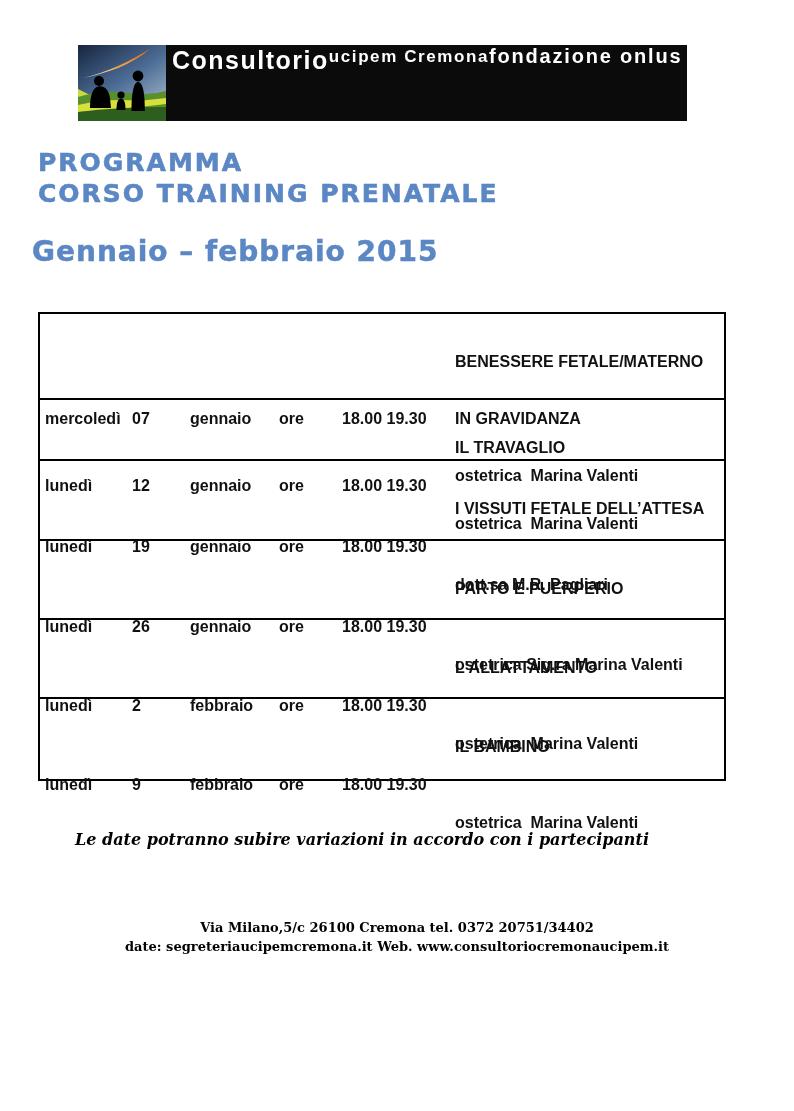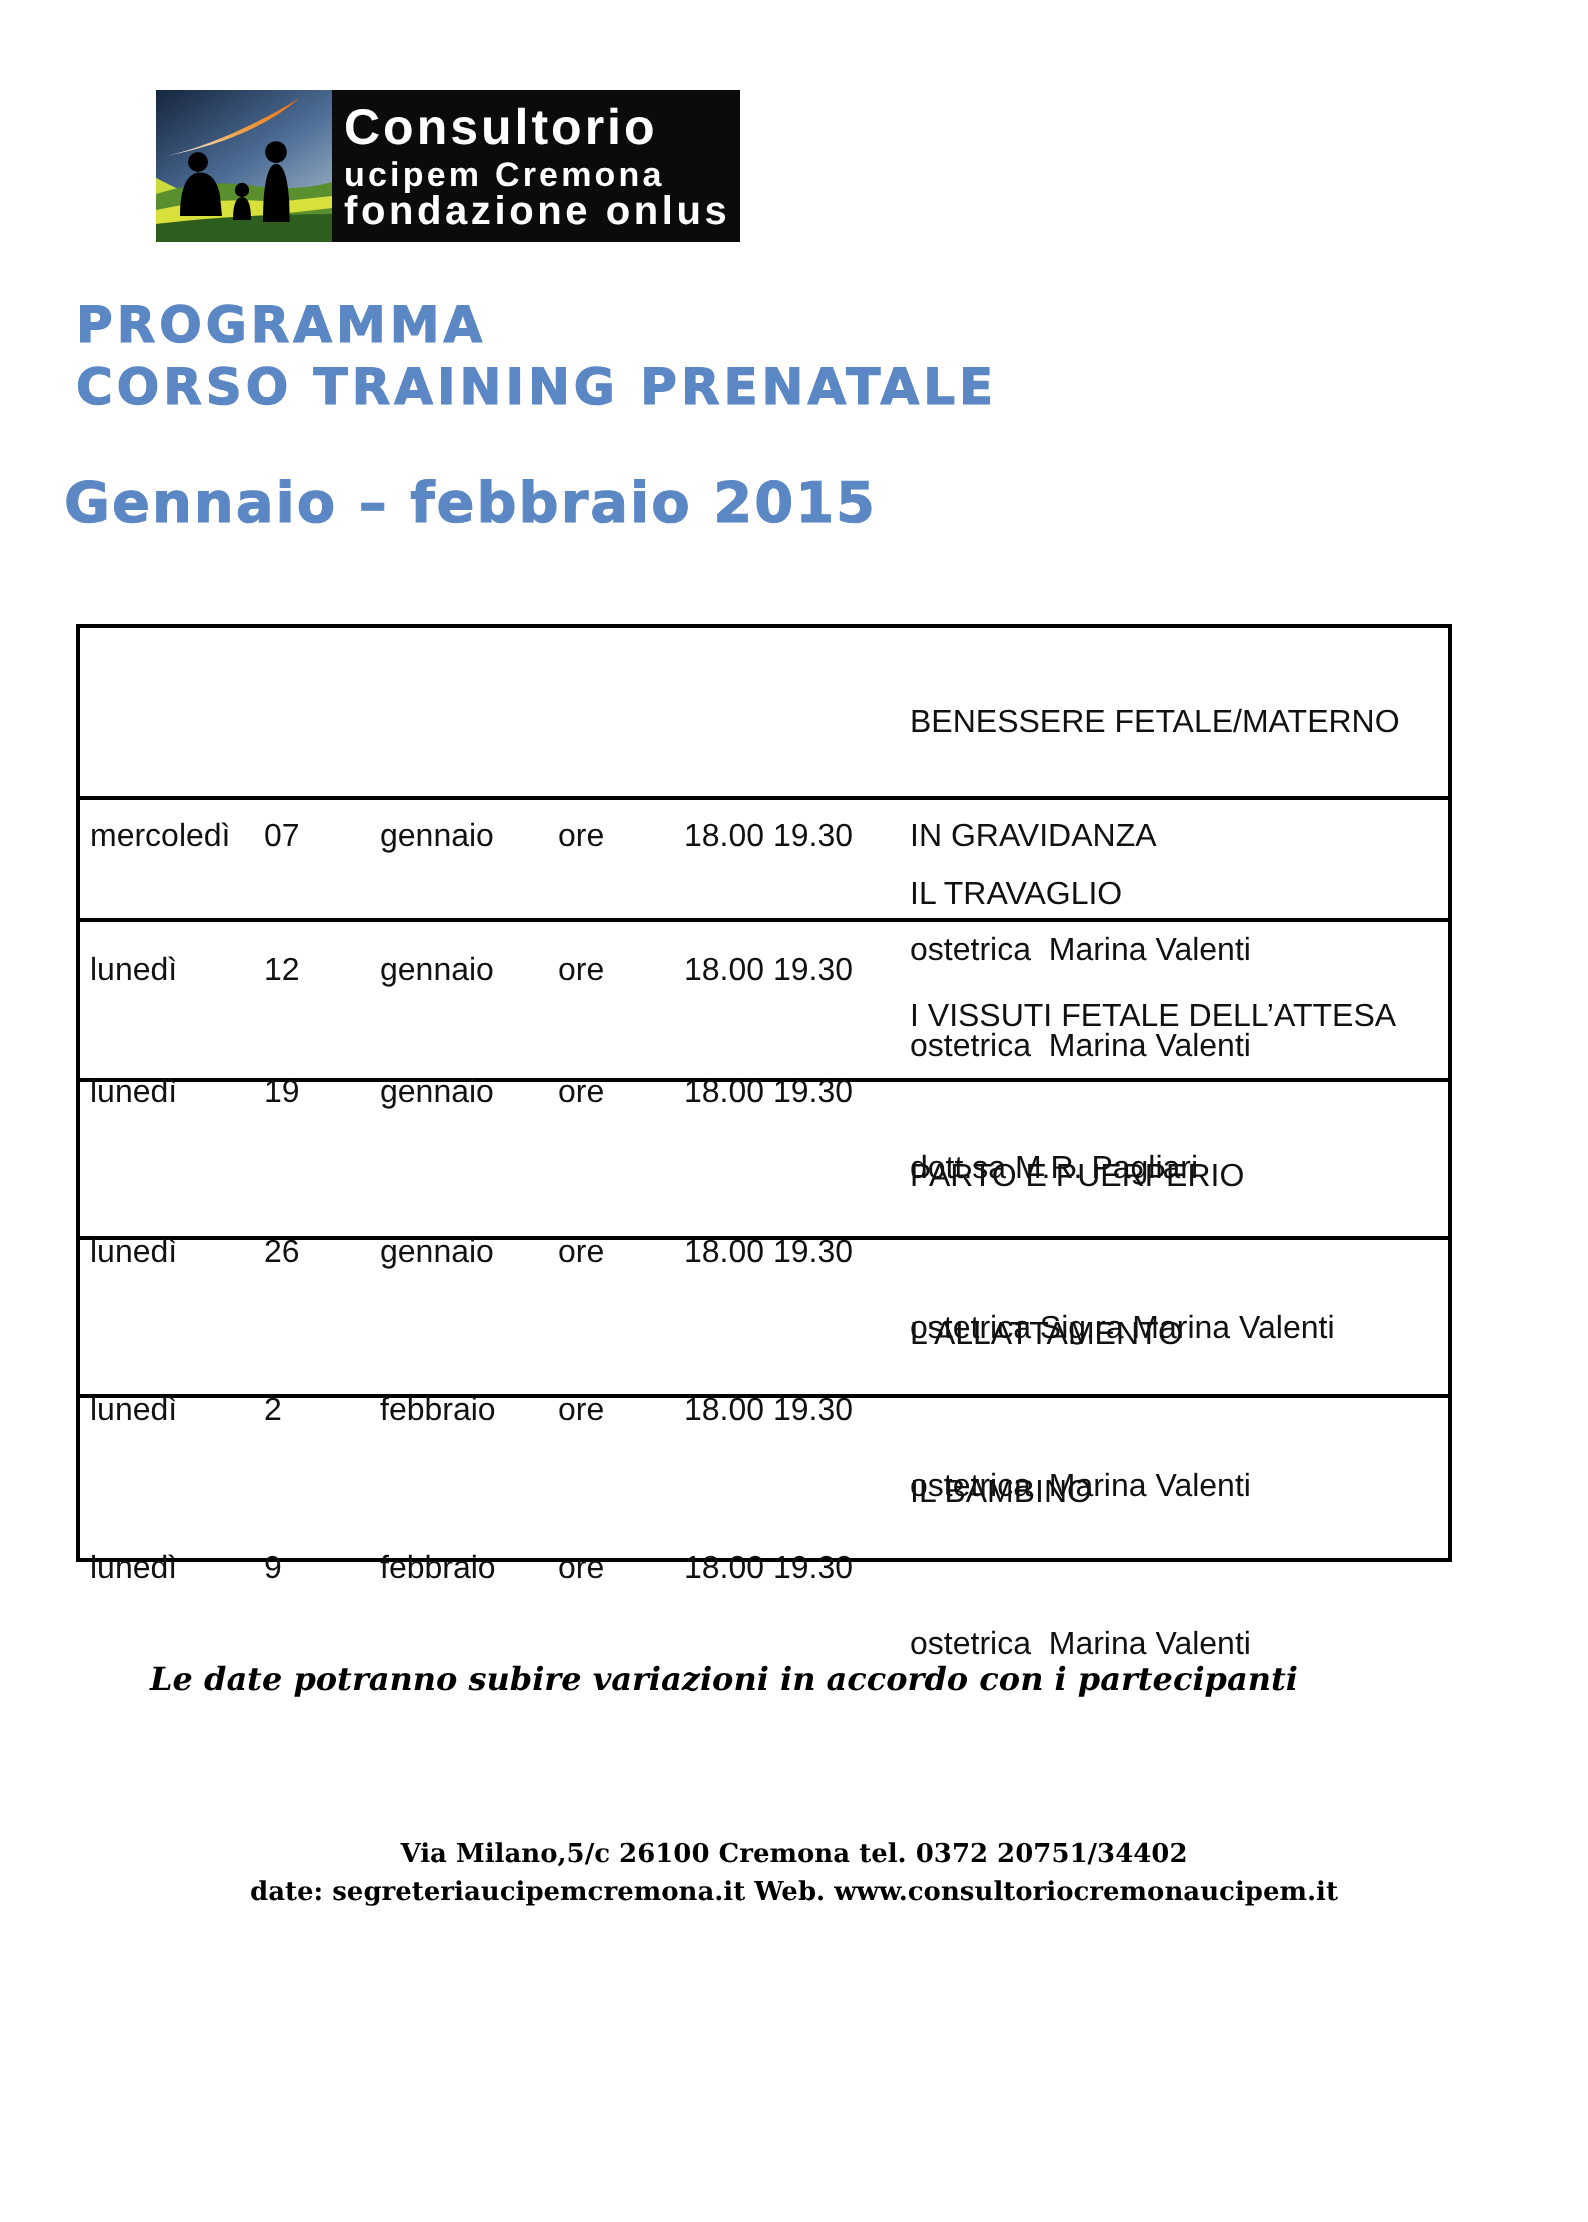--- a/index.html
+++ b/index.html
@@ -5,21 +5,21 @@
   html,body{margin:0;padding:0;background:#ffffff;}
   .page{
     position:relative;width:794px;height:1111px;background:#ffffff;
     font-family:"Liberation Sans",sans-serif;overflow:hidden;
   }
 
   
   .logo{position:absolute;left:78px;top:45px;width:276px;height:76px;display:flex;}
   .logo-img{width:88px;height:76px;display:block;flex:0 0 88px;}
   .logo-textbox{
-    flex:1;background:#0b0b0b;color:#ffffff;display:flex;flex-direction:column;
+    flex:1;background:#0b0b0b;color:#ffffff;display:flex;flex-direction:row;
     justify-content:center;padding:2px 5px 3px 6px;box-sizing:border-box;
   }
   .logo-l1{font-size:25px;font-weight:bold;letter-spacing:1.5px;line-height:27px;white-space:nowrap;}
   .logo-l2{font-size:17px;font-weight:bold;letter-spacing:1.6px;line-height:19px;white-space:nowrap;}
   .logo-l3{font-size:20px;font-weight:bold;letter-spacing:1.8px;line-height:18px;white-space:nowrap;text-align:center;}
 
   
   .headings{position:absolute;left:38px;top:147px;font-family:"DejaVu Sans",sans-serif;}
   .title-line{
     font-size:25px;font-weight:700;letter-spacing:2px;line-height:31px;
@@ -43,21 +43,21 @@
     font-size:16px;
     box-sizing:border-box;
   }
   .row + .row{border-top:2px solid #000;}
   .row:nth-of-type(1){height:84px;}
   .row:nth-of-type(2){height:61px;}
   .row:nth-of-type(3){height:80px;}
   .row:nth-of-type(4){height:79px;}
   .row:nth-of-type(5){height:79px;}
   .row:nth-of-type(6){height:82px;}
-  .cell{white-space:pre-wrap;}
+  .cell{white-space:pre-wrap;font-weight:bold;}
   .topic-cell{line-height:19px;padding-right:4px;}
   .topic-line:empty{display:none;}
 
   
   .note{
     position:absolute;left:75px;top:830px;width:660px;
     font-family:"DejaVu Serif","Liberation Serif",serif;
     font-style:italic;font-weight:bold;font-size:16px;color:#000;
   }
 

